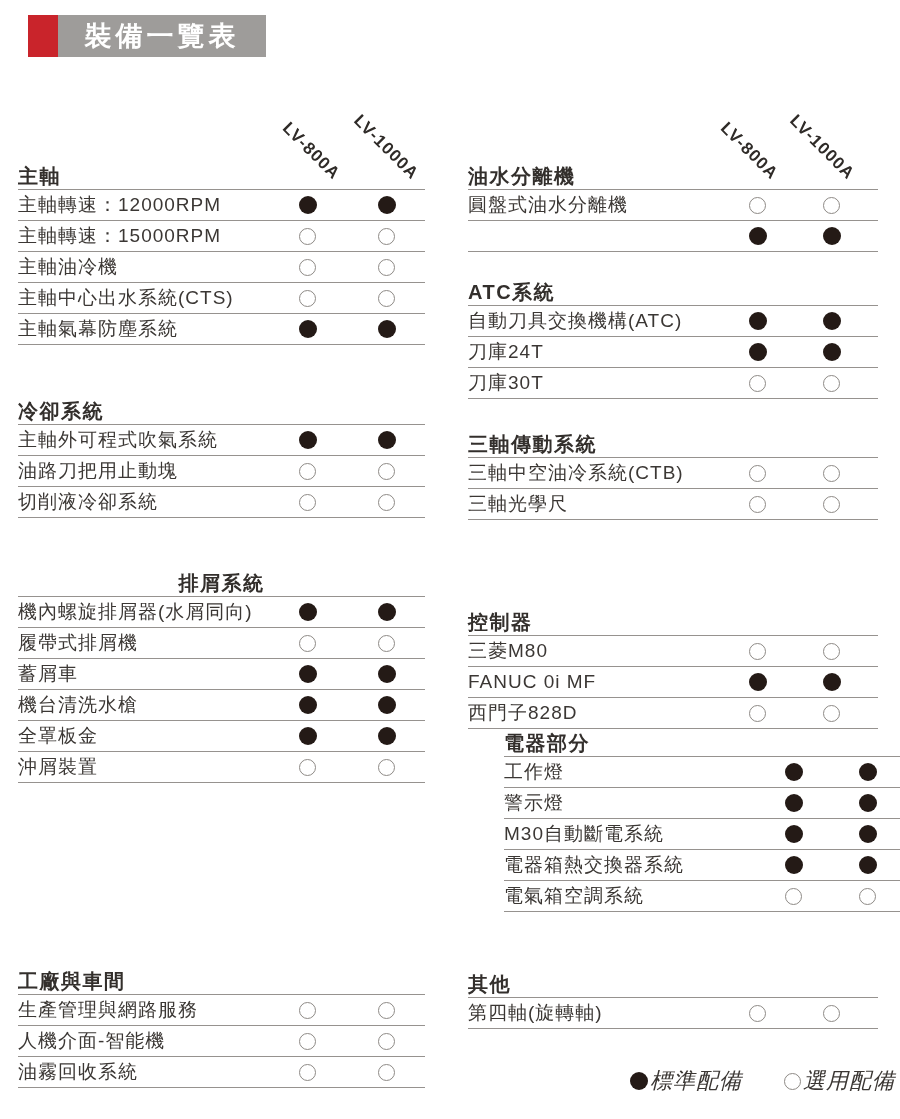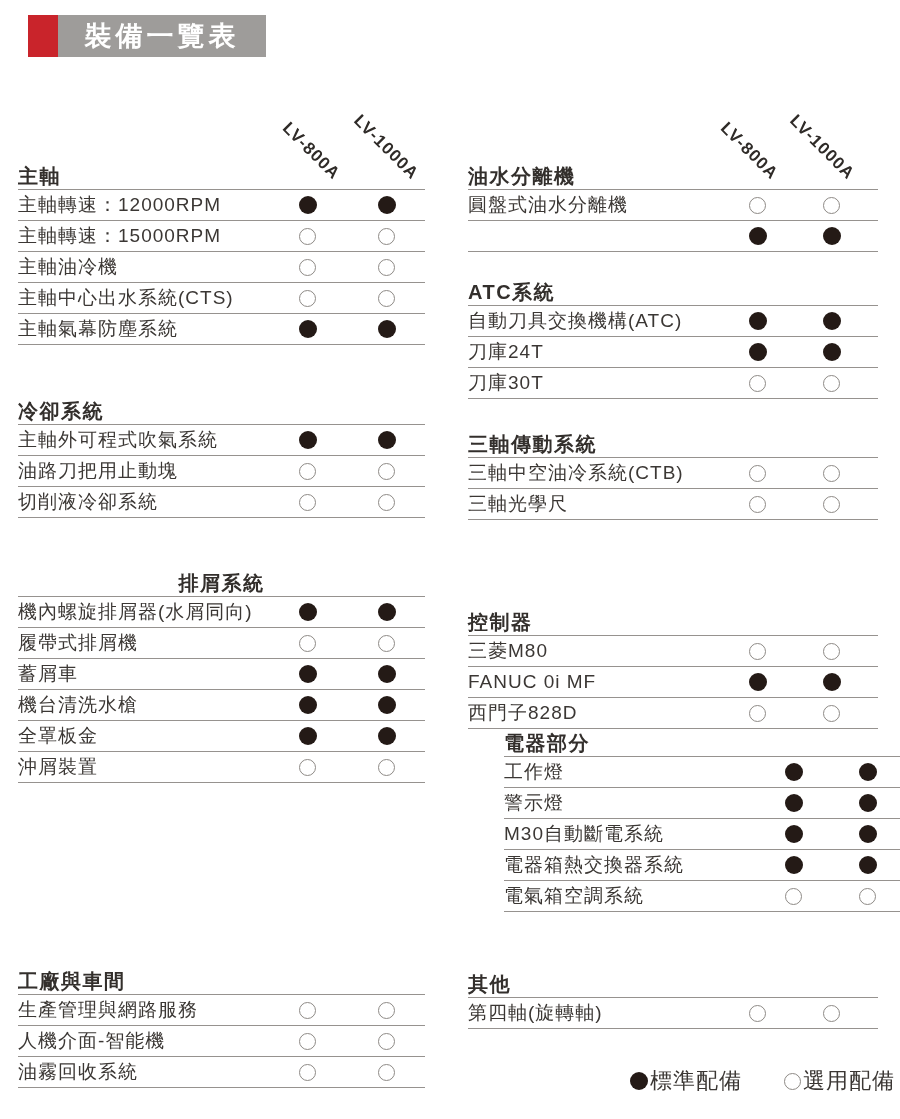--- a/index.html
+++ b/index.html
@@ -35,21 +35,21 @@
     box-sizing:border-box;height:31px;position:relative;
     display:flex;align-items:center;
     border-bottom:1px solid var(--line,#96928f);
   }
   .lab{font-size:19px;letter-spacing:1px;color:#3b3734;white-space:nowrap;}
   .dot{position:absolute;top:50%;border-radius:50%;}
   .dot.std{width:18px;height:18px;margin-top:-9px;background:var(--dot,#241a16);}
   .dot.opt{width:15px;height:15px;margin-top:-8.5px;background:#fff;border:1.5px solid #8e8a86;}
   
   .legend{position:absolute;left:630px;top:1066px;display:flex;gap:42px;
-    font-size:22px;color:#3b3734;letter-spacing:1px;align-items:center;}
+    font-size:22px;color:#3b3734;letter-spacing:1px;align-items:center;font-style:italic;}
   .leg-item{display:flex;align-items:center;}
   .dot-inline{display:inline-block;border-radius:50%;margin-right:2px;}
   .dot-inline.std{width:18px;height:18px;background:var(--dot,#241a16);}
   .dot-inline.opt{width:15px;height:15px;background:#fff;border:1.5px solid #8e8a86;}
 </style>
 </head>
 <body>
 
 <div class="titlebar">
   <div class="red"></div>

